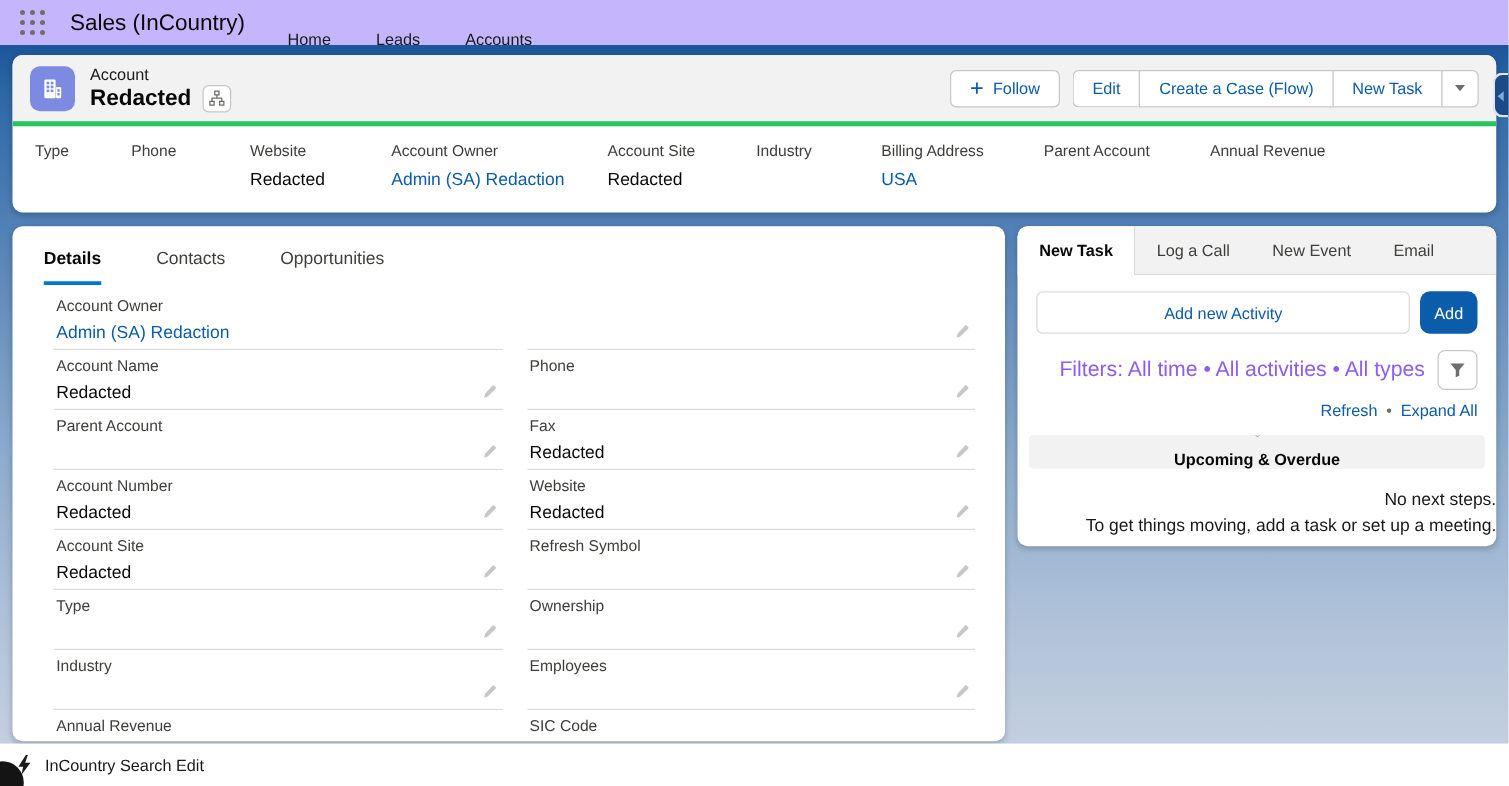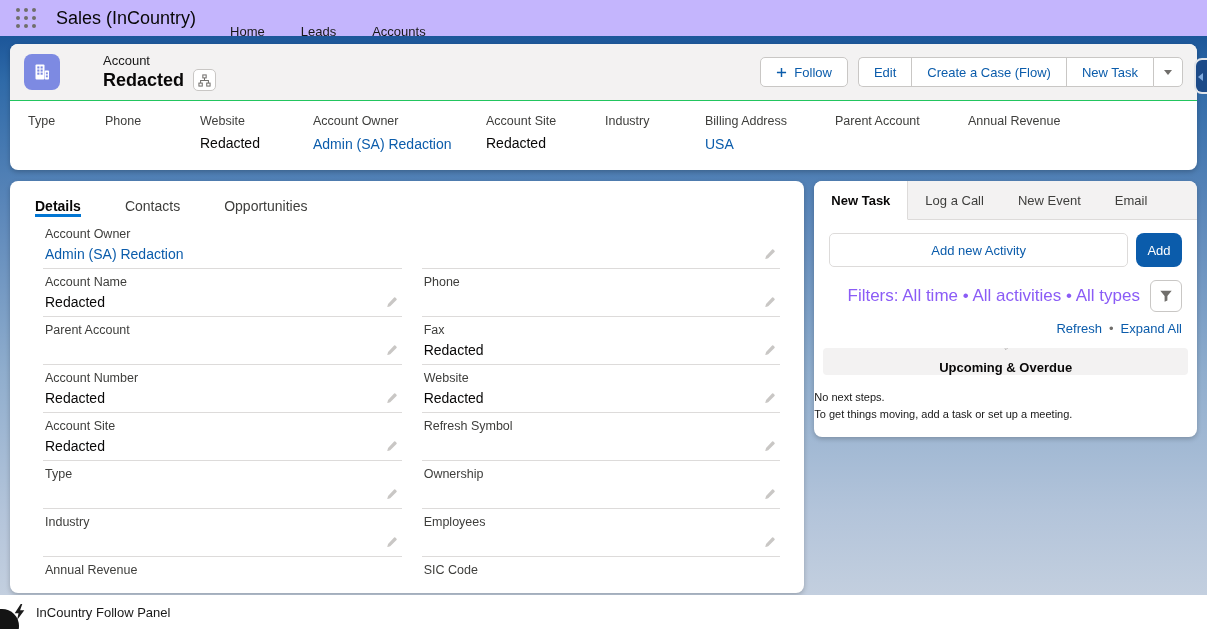--- a/index.html
+++ b/index.html
@@ -15,21 +15,21 @@
   .nav-tab { cursor:pointer;margin-top:26px; }
 
   
   .stage { position:absolute; top:36px; left:0; width:1207px; height:559px; overflow:hidden;
     background:linear-gradient(180deg,#1c5699 0%,#2f6aa8 8%,#5d88ba 32%,#8fadcd 60%,#b3c4da 85%,#c3cfdf 100%); }
 
   .card { background:#fff; border-radius:8px; box-shadow:0 2px 5px rgba(0,0,0,.22); }
 
   
   .header-card { margin:8px 10px 0; height:126px; overflow:hidden; }
-  .head-band { height:57px; background:#f3f2f2; display:flex; align-items:center; padding:0 14px; border-bottom:1px solid #22c55e;gap:31px; }
+  .head-band { height:57px; background:#f3f2f2; display:flex; align-items:center; padding:0 14px; border-bottom:4px solid #22c55e; }
   .entity-icon { width:36px; height:36px; border-radius:8px; background:#7d8ae2; display:flex; align-items:center; justify-content:center; flex:0 0 auto; }
   .entity-meta { margin-left:12px; }
   .entity-label { font-size:13px; color:#181818; }
   .title-row { display:flex; align-items:center; gap:9px; margin-top:1px; }
   .record-name { font-size:18px; font-weight:700; color:#080707; }
   .hier-btn { width:23px; height:22px; border:1px solid #c9c7c5; border-radius:5px; background:#fff; display:flex; align-items:center; justify-content:center; cursor:pointer; }
 
   .actions { margin-left:auto; display:flex; align-items:center; gap:10px; }
   .btn { height:30px; background:#fff; border:1px solid #c9c7c5; color:#0b5cab; font-size:13px;
          padding:0 15px; border-radius:5px; display:flex; align-items:center; gap:7px; cursor:pointer; font-family:inherit; white-space:nowrap; }
@@ -44,21 +44,21 @@
   .hl-label { font-size:12.5px; color:#3e3e3c; margin-bottom:7px; }
   .hl-value { font-size:14px; color:#080707; }
   .hl-link { font-size:14px; color:#0b5cab; text-decoration:none; cursor:pointer; }
 
   
   .content-row { display:flex; gap:10px; margin:11px 10px 0; align-items:flex-start; }
 
   
   .details-card { width:795px; height:412px; overflow:hidden; }
   .tabstrip { display:flex; gap:44px; padding:17px 0 0 25px; font-size:14px; color:#3e3e3c; }
-  .tab { cursor:pointer; border-bottom:3px solid transparent; }
+  .tab { padding-bottom:11px; cursor:pointer; border-bottom:3px solid transparent; }
   .tab.active { font-weight:700; color:#080707; border-bottom-color:#0176d3; }
   .fields-grid { display:grid; grid-template-columns:1fr 1fr; column-gap:20px; padding:4px 24px 0 33px; }
   .field-row { height:48px; border-bottom:1px solid #dddbda; padding:6px 2px 0; position:relative; }
   .f-label { font-size:12.5px; color:#3e3e3c; }
   .f-value { font-size:14px; color:#080707; margin-top:5px; min-height:17px; }
   .f-link { display:inline-block; font-size:14px; color:#0b5cab; text-decoration:none; margin-top:5px; cursor:pointer; }
   .pencil { position:absolute; right:4px; bottom:7px; cursor:pointer; line-height:0; }
 
   
   .activity-card { width:383px; height:256px; overflow:hidden; }
@@ -69,21 +69,21 @@
   .composer-box { flex:1; height:34px; border:1px solid #dddbda; border-radius:5px; background:#fff; color:#0b5cab;
                   font-size:13px; display:flex; align-items:center; justify-content:center; cursor:pointer; font-family:inherit; }
   .add-btn { width:46px; height:34px; background:#0b5cab; color:#fff; border:none; border-radius:8px; font-size:13px; cursor:pointer; font-family:inherit; }
   .filters-row { display:flex; align-items:center; justify-content:flex-end; gap:10px; padding:13px 15px 0; font-size:17px; color:#8b5cf6; }
   .filter-btn { width:32px; height:32px; border:1px solid #c9c7c5; border-radius:6px; background:#fff; display:flex; align-items:center; justify-content:center; cursor:pointer; flex:0 0 auto; }
   .links-row { display:flex; justify-content:flex-end; align-items:center; gap:7px; padding:9px 15px 0; font-size:13px; }
   .links-row a { color:#0b5cab; text-decoration:none; cursor:pointer; }
   .dot-sep { color:#706e6b; }
   .section-bar { margin:12px 9px 0; background:#f3f2f2; border-radius:4px; height:27px; display:flex; align-items:center; padding:0 11px; gap:10px; cursor:pointer;flex-direction:column; }
   .section-title { font-size:13px; font-weight:700; color:#080707; }
-  .empty-state { text-align:left; font-size:11px; color:#181818; margin-top:14px; line-height:1.5; }
+  .empty-state { text-align:right; font-size:14px; color:#181818; margin-top:14px; line-height:1.5; }
 
   
   .edge-tab { position:absolute; right:0; top:22px; width:13px; height:36px; background:#1c4a88;
               border:2px solid #e2e5ea; border-right:none; border-radius:8px 0 0 8px; cursor:pointer; }
   .edge-tab i { position:absolute; left:2px; top:13px; width:0; height:0;
                 border-top:4px solid transparent; border-bottom:4px solid transparent; border-right:5px solid #7fa9dd; }
 
   
   .bottombar { position:absolute; left:0; bottom:0; width:1207px; height:34px; background:#fff;
                display:flex; align-items:center; padding-left:13px; cursor:pointer; }
@@ -346,15 +346,15 @@
 
   <div class="edge-tab">
       <i></i>
     </div>
 </div>
 
 <footer class="bottombar">
   <svg width="13" height="16" viewBox="0 0 12 16">
     <path d="M7.2 0 L1.2 9.3 H5 L3.6 16 L10.8 6.2 H6.6 L8.8 0 Z" fill="#1b1b1b"></path>
   </svg>
-  <span class="footer-label">InCountry Follow Panel</span>
+  <span class="footer-label">InCountry Search Edit</span>
 </footer>
 <div class="corner-arc"></div>
 
 </body></html>

